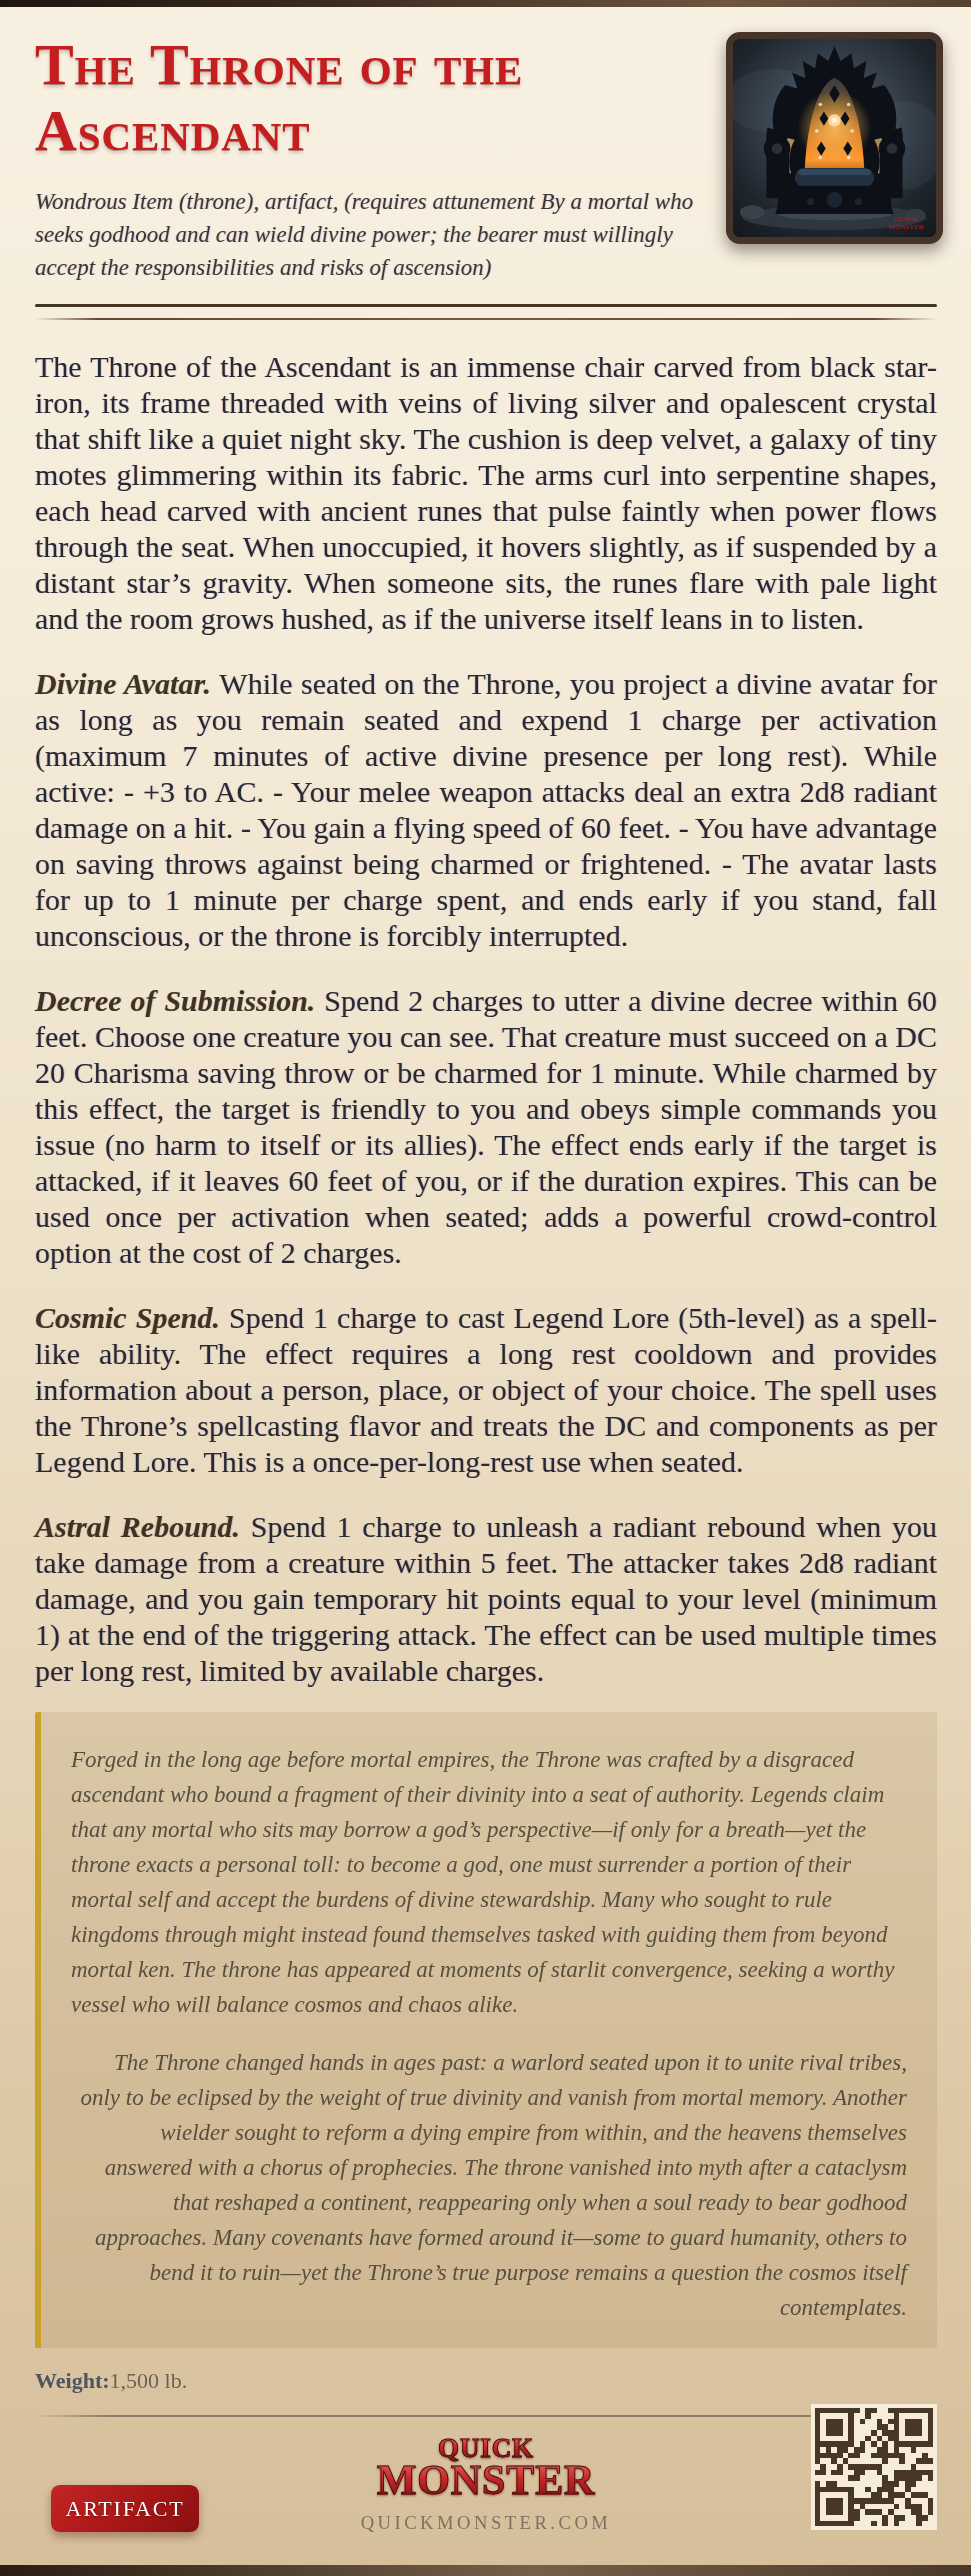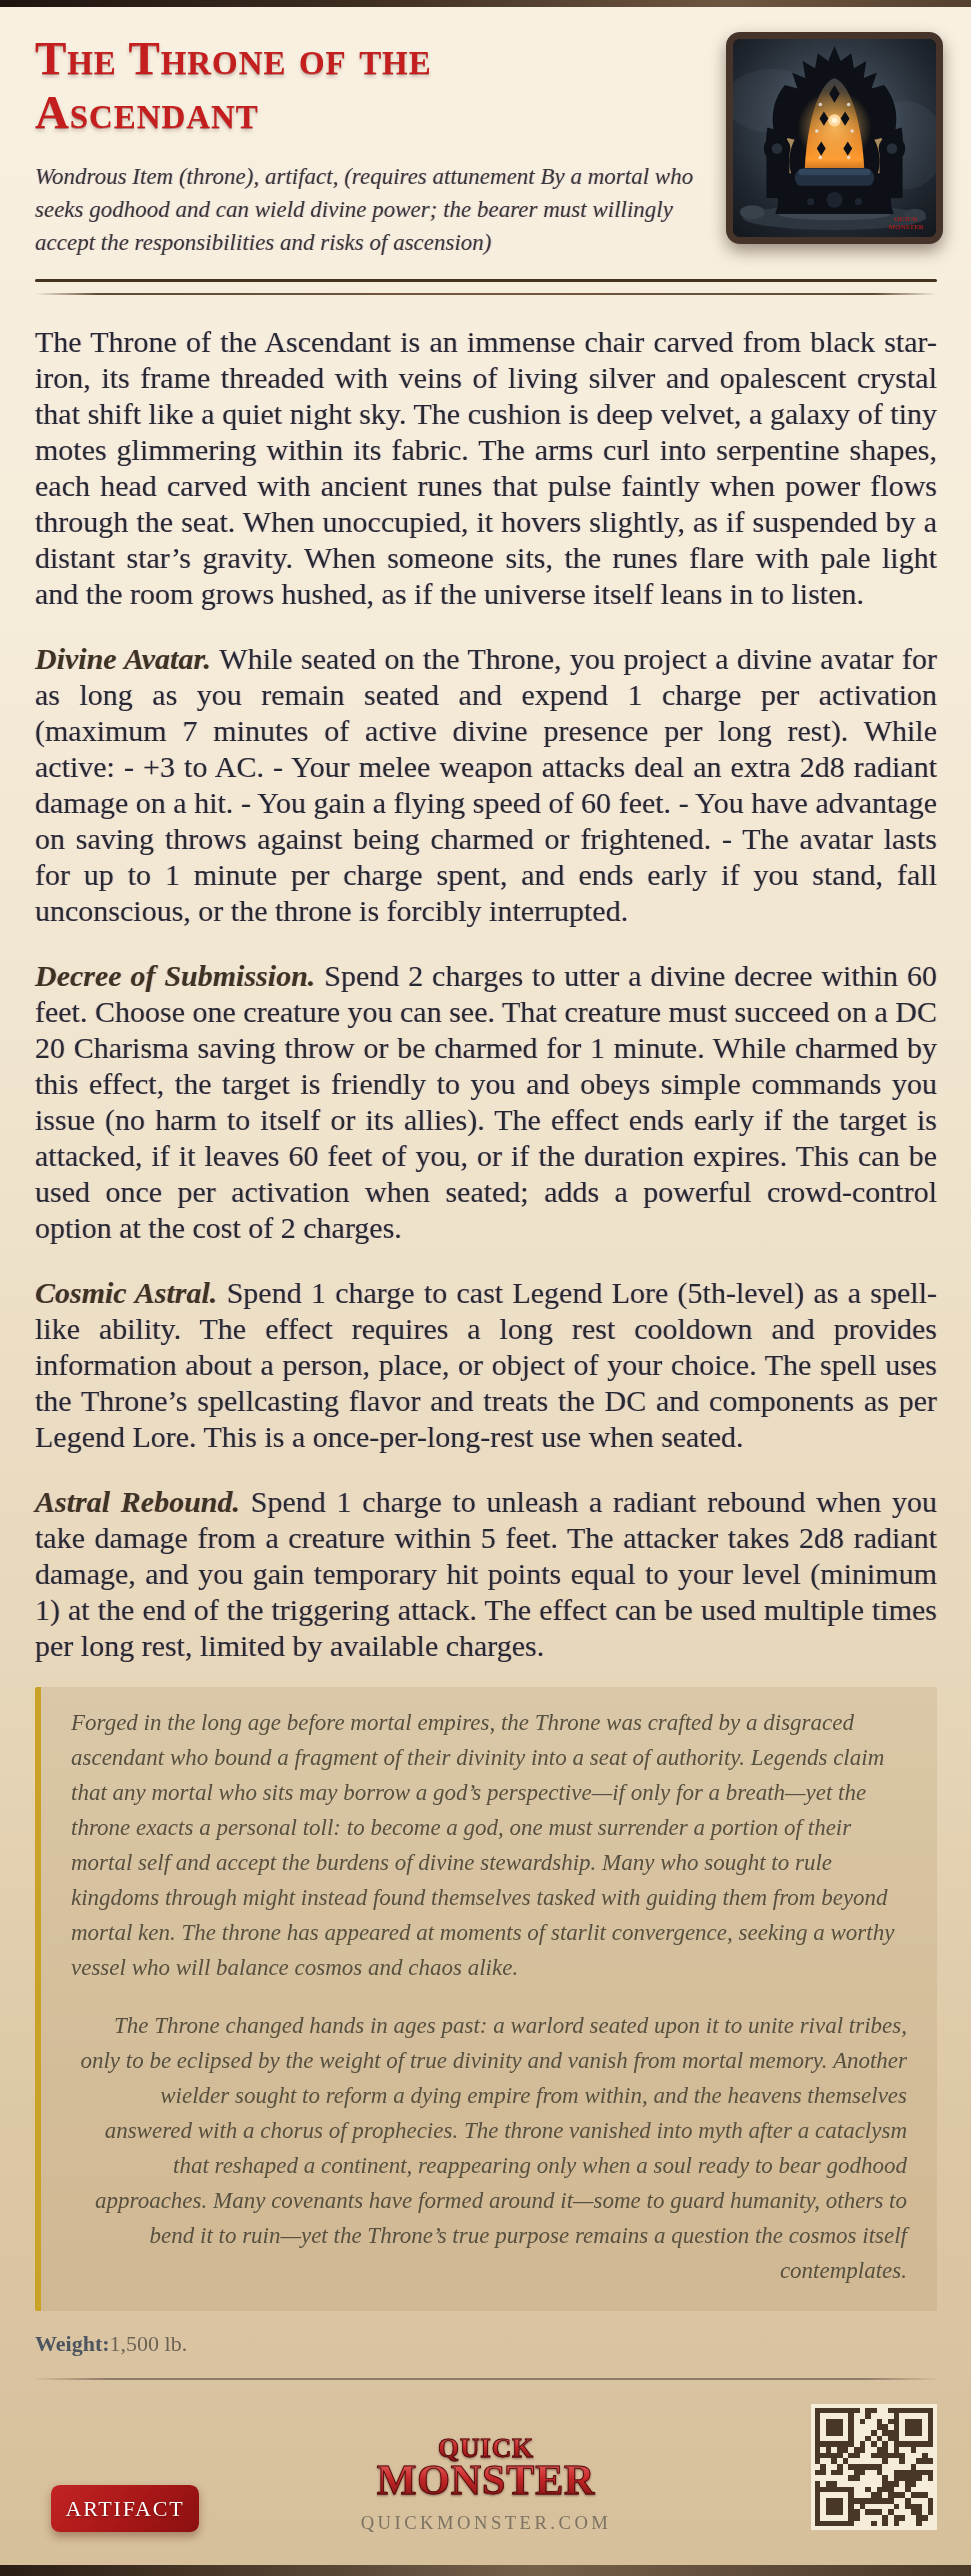--- a/index.html
+++ b/index.html
@@ -23,21 +23,21 @@
   }
   .content{ position:relative; padding:32px 35px 0 35px; }
 
   
   .aberr{ text-shadow:-0.9px 0 0 rgba(185,40,40,.16), 0.9px 0 0 rgba(40,70,185,.16); }
 
   .title{
     max-width:530px;
     font-variant:small-caps;
     font-weight:bold;
-    font-size:47px; line-height:1.14;
+    font-size:58px; line-height:1.14;
     letter-spacing:0.9px;
     color:#c41e1e;
     text-shadow:0 0.9px 0 rgba(110,15,15,.4), 0 2.7px 3.5px rgba(70,10,10,.22);
   }
   .subtitle{
     max-width:680px;
     margin-top:21px;
     font-style:italic;
     font-size:23px; line-height:33px;
     color:#38373a;
@@ -74,21 +74,21 @@
     text-align:justify;
   }
   .body-par .abname{ font-weight:bold; font-style:italic; color:#3e3323; }
   .body-par .abname::after{ content:" "; }
 
   .lore{
     margin-top:23px;
     background:rgba(146,116,66,.14);
     border-left:6.2px solid #c9a227;
     border-radius:1.8px;
-    padding:18px 30px 23px 30px;
+    padding:30px 30px 23px 30px;
   }
   .lore p{
     font-style:italic;
     font-size:23px; line-height:35px;
     color:#57503f;
   }
   .lore p + p{ margin-top:23px;text-align:right; }
 
   .weight{ margin-top:19.4px; font-size:22px; }
   .weight .lbl{ font-weight:bold; color:#4c5560; }
@@ -229,21 +229,21 @@
 
     <p class="body-par aberr">
       <span class="abname">Divine Avatar.</span><span>While seated on the Throne, you project a divine avatar for as long as you remain seated and expend 1 charge per activation (maximum 7 minutes of active divine presence per long rest). While active: - +3 to AC. - Your melee weapon attacks deal an extra 2d8 radiant damage on a hit. - You gain a flying speed of 60 feet. - You have advantage on saving throws against being charmed or frightened. - The avatar lasts for up to 1 minute per charge spent, and ends early if you stand, fall unconscious, or the throne is forcibly interrupted.</span>
     </p>
 
     <p class="body-par aberr">
       <span class="abname">Decree of Submission.</span><span>Spend 2 charges to utter a divine decree within 60 feet. Choose one creature you can see. That creature must succeed on a DC 20 Charisma saving throw or be charmed for 1 minute. While charmed by this effect, the target is friendly to you and obeys simple commands you issue (no harm to itself or its allies). The effect ends early if the target is attacked, if it leaves 60 feet of you, or if the duration expires. This can be used once per activation when seated; adds a powerful crowd-control option at the cost of 2 charges.</span>
     </p>
 
     <p class="body-par aberr">
-      <span class="abname">Cosmic Astral.</span><span>Spend 1 charge to cast Legend Lore (5th-level) as a spell-like ability. The effect requires a long rest cooldown and provides information about a person, place, or object of your choice. The spell uses the Throne’s spellcasting flavor and treats the DC and components as per Legend Lore. This is a once-per-long-rest use when seated.</span>
+      <span class="abname">Cosmic Spend.</span><span>Spend 1 charge to cast Legend Lore (5th-level) as a spell-like ability. The effect requires a long rest cooldown and provides information about a person, place, or object of your choice. The spell uses the Throne’s spellcasting flavor and treats the DC and components as per Legend Lore. This is a once-per-long-rest use when seated.</span>
     </p>
 
     <p class="body-par aberr">
       <span class="abname">Astral Rebound.</span><span>Spend 1 charge to unleash a radiant rebound when you take damage from a creature within 5 feet. The attacker takes 2d8 radiant damage, and you gain temporary hit points equal to your level (minimum 1) at the end of the triggering attack. The effect can be used multiple times per long rest, limited by available charges.</span>
     </p>
 
     <div class="lore">
       <p>Forged in the long age before mortal empires, the Throne was crafted by a disgraced ascendant who bound a fragment of their divinity into a seat of authority. Legends claim that any mortal who sits may borrow a god’s perspective—if only for a breath—yet the throne exacts a personal toll: to become a god, one must surrender a portion of their mortal self and accept the burdens of divine stewardship. Many who sought to rule kingdoms through might instead found themselves tasked with guiding them from beyond mortal ken. The throne has appeared at moments of starlit convergence, seeking a worthy vessel who will balance cosmos and chaos alike.</p>
       <p>The Throne changed hands in ages past: a warlord seated upon it to unite rival tribes, only to be eclipsed by the weight of true divinity and vanish from mortal memory. Another wielder sought to reform a dying empire from within, and the heavens themselves answered with a chorus of prophecies. The throne vanished into myth after a cataclysm that reshaped a continent, reappearing only when a soul ready to bear godhood approaches. Many covenants have formed around it—some to guard humanity, others to bend it to ruin—yet the Throne’s true purpose remains a question the cosmos itself contemplates.</p>
     </div>

